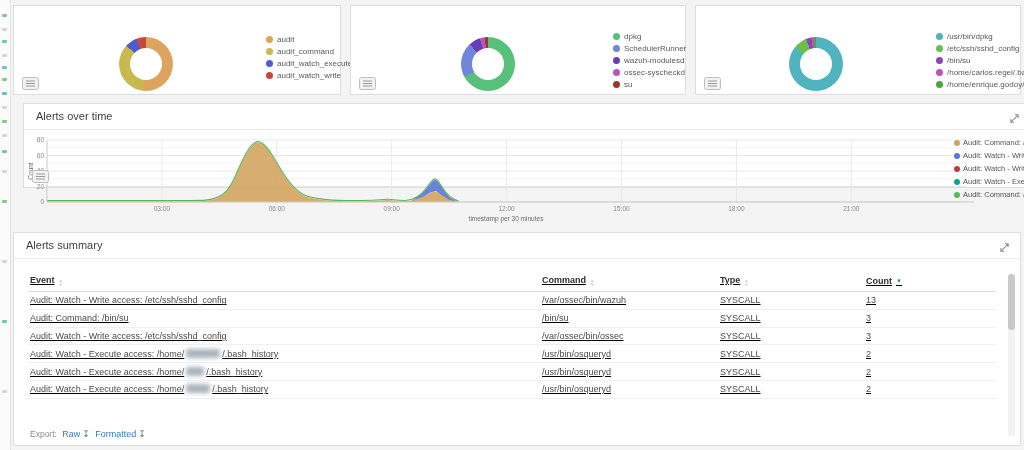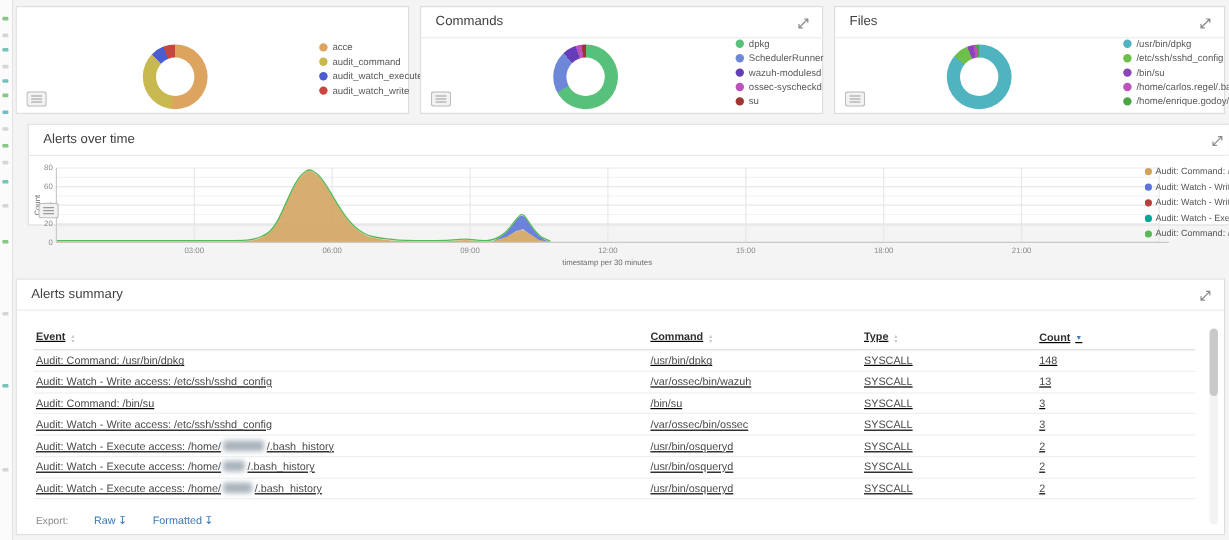--- a/index.html
+++ b/index.html
@@ -21,21 +21,21 @@
   .tlegend .dot{width:6px;height:6px;border-radius:50%;margin-right:3px;flex:0 0 auto;}
   #timechart-svg{position:absolute;left:1px;top:26px;}
   table{border-collapse:collapse;table-layout:fixed;margin:12px 0 0 14px;width:968px;}
   th{font-size:9px;text-align:left;color:#2f2f2f;padding:4px 4px 4px 2px;border-bottom:1px solid #dcdcdc;font-weight:bold;white-space:nowrap;}
   td{font-size:9px;color:#4a4a4a;padding:3.4px 4px 3.4px 2px;border-bottom:1px solid #efefef;white-space:nowrap;overflow:hidden;}
   .sorts{display:inline-flex;flex-direction:column;margin-left:4px;vertical-align:1px;}
   .sorts i{font-style:normal;font-size:4.5px;line-height:4px;color:#c9c9c9;}
   .scaret{font-size:6px;color:#3b7fc4;margin-left:4px;vertical-align:1px;}
   .blur{display:inline-block;height:9px;background:#aab4bd;border-radius:2px;filter:blur(2px);vertical-align:-1px;margin:0 2px;}
   .exp{position:absolute;left:16px;bottom:6px;font-size:8.5px;color:#8a8a8a;}
-  .exp a{color:#3779b8;margin-left:19px;text-decoration:none;font-size:9px;cursor:pointer;}
+  .exp a{color:#3779b8;margin-left:3px;text-decoration:none;font-size:9px;cursor:pointer;}
   .dlicon{font-size:9px;margin-left:2px;}
   .sbar{position:absolute;right:5px;top:40px;width:7px;height:164px;background:#f3f3f3;border-radius:4px;}
   .sthumb{position:absolute;top:1px;left:0;width:7px;height:56px;background:#c9c9c9;border-radius:4px;cursor:pointer;}
 </style>
 </head>
 <body>
 
 <div class="leftstrip" id="leftstrip">
     <div class="mark" style="top: 14px; background: rgb(111, 191, 111);"></div>
     <div class="mark" style="top: 28px; background: rgb(207, 207, 207);"></div>
@@ -53,21 +53,21 @@
     <div class="mark" style="top: 260px; background: rgb(207, 207, 207);"></div>
     <div class="mark" style="top: 320px; background: rgb(91, 184, 176);"></div>
     <div class="mark" style="top: 390px; background: rgb(207, 207, 207);"></div>
   </div>
 
 <div class="panel" style="left:13px;top:5px;width:328px;height:90px;">
   <div class="donut" style="left: 105px; top: 31px; background: conic-gradient(rgb(220, 164, 95) 0%, rgb(220, 164, 95) 52%, rgb(200, 184, 80) 52%, rgb(200, 184, 80) 87%, rgb(74, 94, 210) 87%, rgb(74, 94, 210) 94%, rgb(197, 71, 63) 94%, rgb(197, 71, 63) 100%);"></div>
   <div class="legend" style="left:252px;top:26px;">
       <div class="litem">
         <span class="dot" style="background: rgb(220, 164, 95);"></span>
-        <span>acce</span>
+        <span>audit</span>
       </div>
       <div class="litem">
         <span class="dot" style="background: rgb(200, 184, 80);"></span>
         <span>audit_command</span>
       </div>
       <div class="litem">
         <span class="dot" style="background: rgb(74, 94, 210);"></span>
         <span>audit_watch_execute</span>
       </div>
       <div class="litem">
@@ -75,26 +75,20 @@
         <span>audit_watch_write</span>
       </div>
     </div>
   <span class="spy"><svg viewBox="0 0 17 13" width="17" height="13">
         <rect x="0.5" y="0.5" width="16" height="12" rx="2" fill="#f2f2f2" stroke="#bdbdbd"></rect>
         <path d="M4 4 h9 M4 6.5 h9 M4 9 h9" stroke="#9a9a9a" stroke-width="1"></path>
       </svg></span>
 </div>
 
 <div class="panel" style="left:350px;top:5px;width:336px;height:90px;">
-  <div class="panel-h">
-    <span class="panel-title">Commands</span>
-    <span class="expand"><svg viewBox="0 0 12 12" width="11" height="11">
-          <path d="M2 10 L10 2 M6.5 2 H10 V5.5 M5.5 10 H2 V6.5" stroke="#8a8a8a" stroke-width="1.1" fill="none"></path>
-        </svg></span>
-  </div>
   <div class="donut" style="left: 110px; top: 31px; background: conic-gradient(rgb(87, 193, 123) 0%, rgb(87, 193, 123) 67%, rgb(111, 135, 216) 67%, rgb(111, 135, 216) 88%, rgb(102, 61, 184) 88%, rgb(102, 61, 184) 95%, rgb(188, 82, 188) 95%, rgb(188, 82, 188) 98%, rgb(158, 53, 51) 98%, rgb(158, 53, 51) 100%);"></div>
   <div class="legend" style="left:262px;top:23px;text-align:right;">
       <div class="litem">
         <span class="dot" style="background: rgb(87, 193, 123);"></span>
         <span>dpkg</span>
       </div>
       <div class="litem">
         <span class="dot" style="background: rgb(111, 135, 216);"></span>
         <span>SchedulerRunner</span>
       </div>
@@ -111,26 +105,20 @@
         <span>su</span>
       </div>
     </div>
   <span class="spy"><svg viewBox="0 0 17 13" width="17" height="13">
         <rect x="0.5" y="0.5" width="16" height="12" rx="2" fill="#f2f2f2" stroke="#bdbdbd"></rect>
         <path d="M4 4 h9 M4 6.5 h9 M4 9 h9" stroke="#9a9a9a" stroke-width="1"></path>
       </svg></span>
 </div>
 
 <div class="panel" style="left:695px;top:5px;width:326px;height:90px;">
-  <div class="panel-h">
-    <span class="panel-title">Files</span>
-    <span class="expand"><svg viewBox="0 0 12 12" width="11" height="11">
-          <path d="M2 10 L10 2 M6.5 2 H10 V5.5 M5.5 10 H2 V6.5" stroke="#8a8a8a" stroke-width="1.1" fill="none"></path>
-        </svg></span>
-  </div>
   <div class="donut" style="left: 93px; top: 31px; background: conic-gradient(rgb(79, 179, 192) 0%, rgb(79, 179, 192) 86%, rgb(109, 191, 73) 86%, rgb(109, 191, 73) 94%, rgb(141, 68, 184) 94%, rgb(141, 68, 184) 97%, rgb(188, 82, 188) 97%, rgb(188, 82, 188) 98.5%, rgb(74, 165, 68) 98.5%, rgb(74, 165, 68) 100%);"></div>
   <div class="legend" style="left:240px;top:23px;">
       <div class="litem">
         <span class="dot" style="background: rgb(79, 179, 192);"></span>
         <span>/usr/bin/dpkg</span>
       </div>
       <div class="litem">
         <span class="dot" style="background: rgb(109, 191, 73);"></span>
         <span>/etc/ssh/sshd_config</span>
       </div>
@@ -252,26 +240,20 @@
             </span></th>
           <th><span>Type</span><span class="sorts">
               <i>▲</i>
               <i>▼</i>
             </span></th>
           <th><span>Count</span><span class="scaret">▼</span></th>
         </tr>
       </thead>
     <tbody id="summary-rows">
         <tr>
-          <td>Audit: Command: /usr/bin/dpkg</td>
-          <td>/usr/bin/dpkg</td>
-          <td>SYSCALL</td>
-          <td>148</td>
-        </tr>
-        <tr>
           <td>Audit: Watch - Write access: /etc/ssh/sshd_config</td>
           <td>/var/ossec/bin/wazuh</td>
           <td>SYSCALL</td>
           <td>13</td>
         </tr>
         <tr>
           <td>Audit: Command: /bin/su</td>
           <td>/bin/su</td>
           <td>SYSCALL</td>
           <td>3</td>

